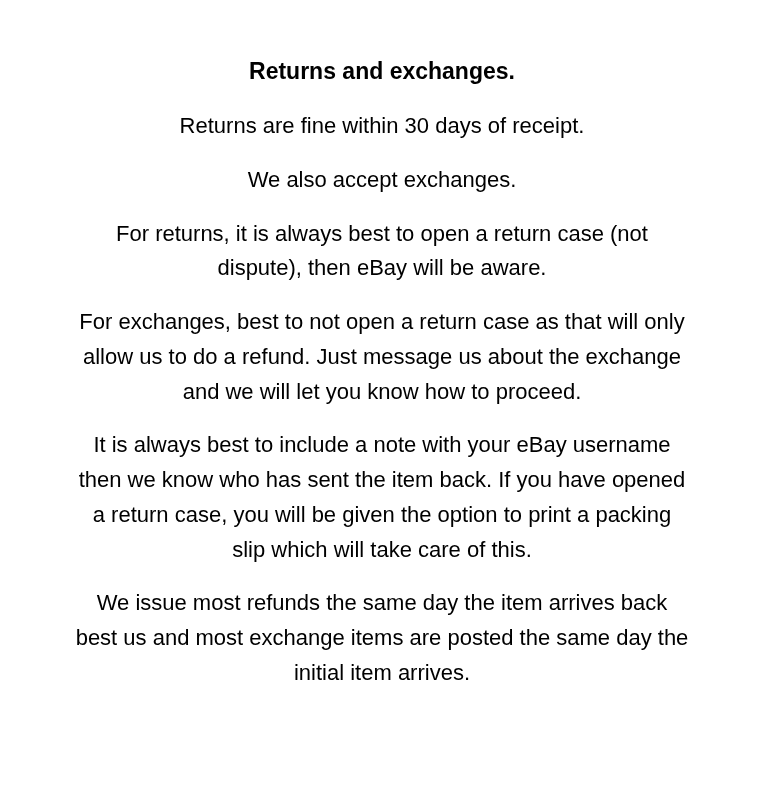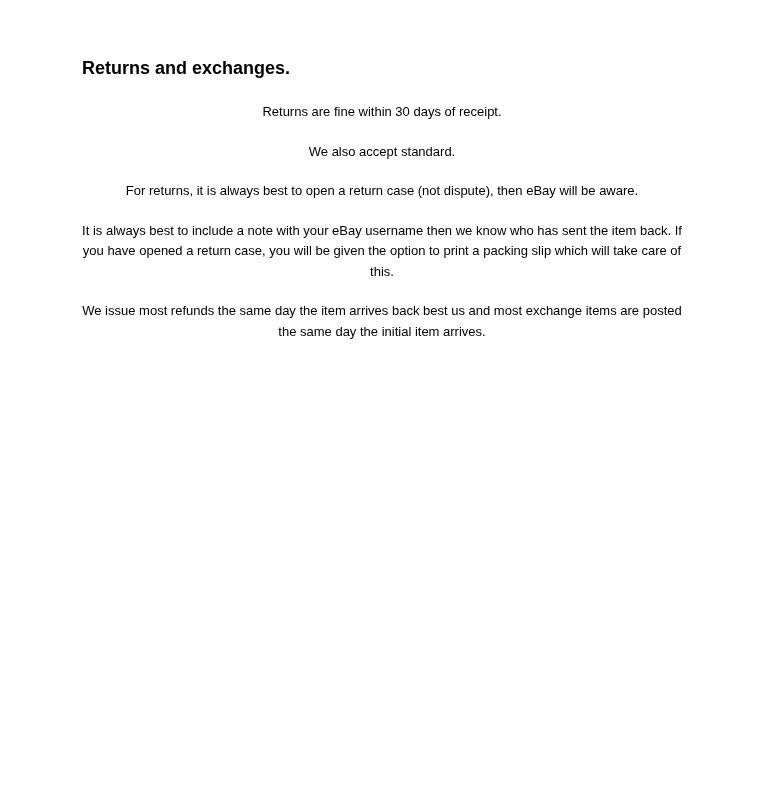--- a/index.html
+++ b/index.html
@@ -15,51 +15,53 @@
     overflow: hidden;
   }
   .page {
     box-sizing: border-box;
     width: 764px;
     height: 791px;
     padding: 56px 82px 0 82px;
     background: #ffffff;
   }
   .doc-title {
+    text-align: center;
     font-weight: bold;
-    font-size: 18px;
+    font-size: 23px;
     line-height: 1.35;
     margin: 0 0 22px 0;
   }
   .para {
     text-align: center;
-    font-size: 13px;
+    font-size: 22px;
     line-height: 1.58;
     margin: 0 0 19px 0;
   }
   .para.wide {
     margin-left: -8px;
     margin-right: -8px;
   }
   .underline {
   }
 </style>
 </head>
 <body>
 
 <div class="page">
 
   <h1 class="doc-title">Returns and exchanges.</h1>
 
   <p class="para">Returns are fine within 30 days of receipt.</p>
 
-  <p class="para">We also accept standard.</p>
+  <p class="para">We also accept exchanges.</p>
 
   <p class="para wide">For returns, it is always best to open a return case (not dispute), then eBay will be aware.</p>
 
+  <p class="para wide">For exchanges, best to not open a return case as that will only allow us to do a refund. Just message us about the exchange and we will let you know how to proceed.</p>
 
   <p class="para wide">It is always best to include a note with your eBay username then we know who has sent the item back. If you have opened a return case, you will be given the option to print a packing slip which will take care of this.</p>
 
   <p class="para wide"><span>We issue most refunds the same day the item arrives back best </span><span class="underline">us</span><span> and most exchange items are posted the same day the initial item arrives.</span></p>
 
 
 
 </div>
 
 </body></html>

